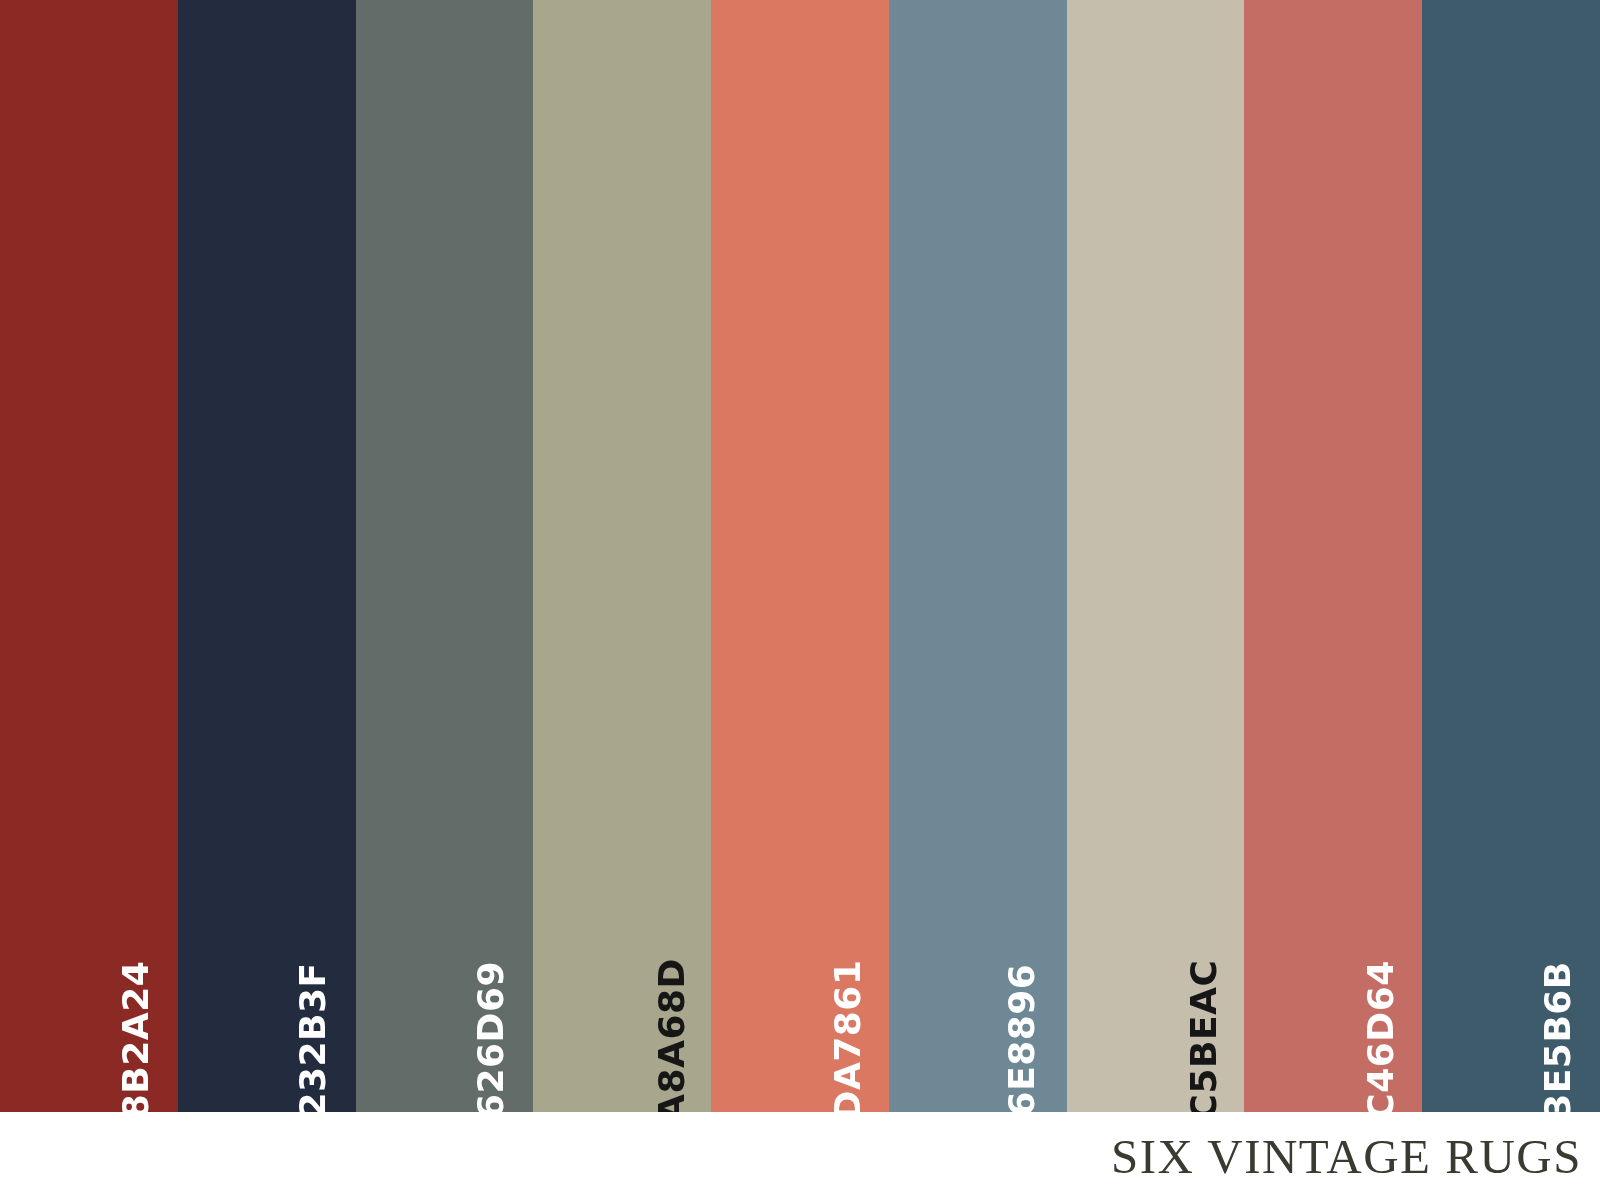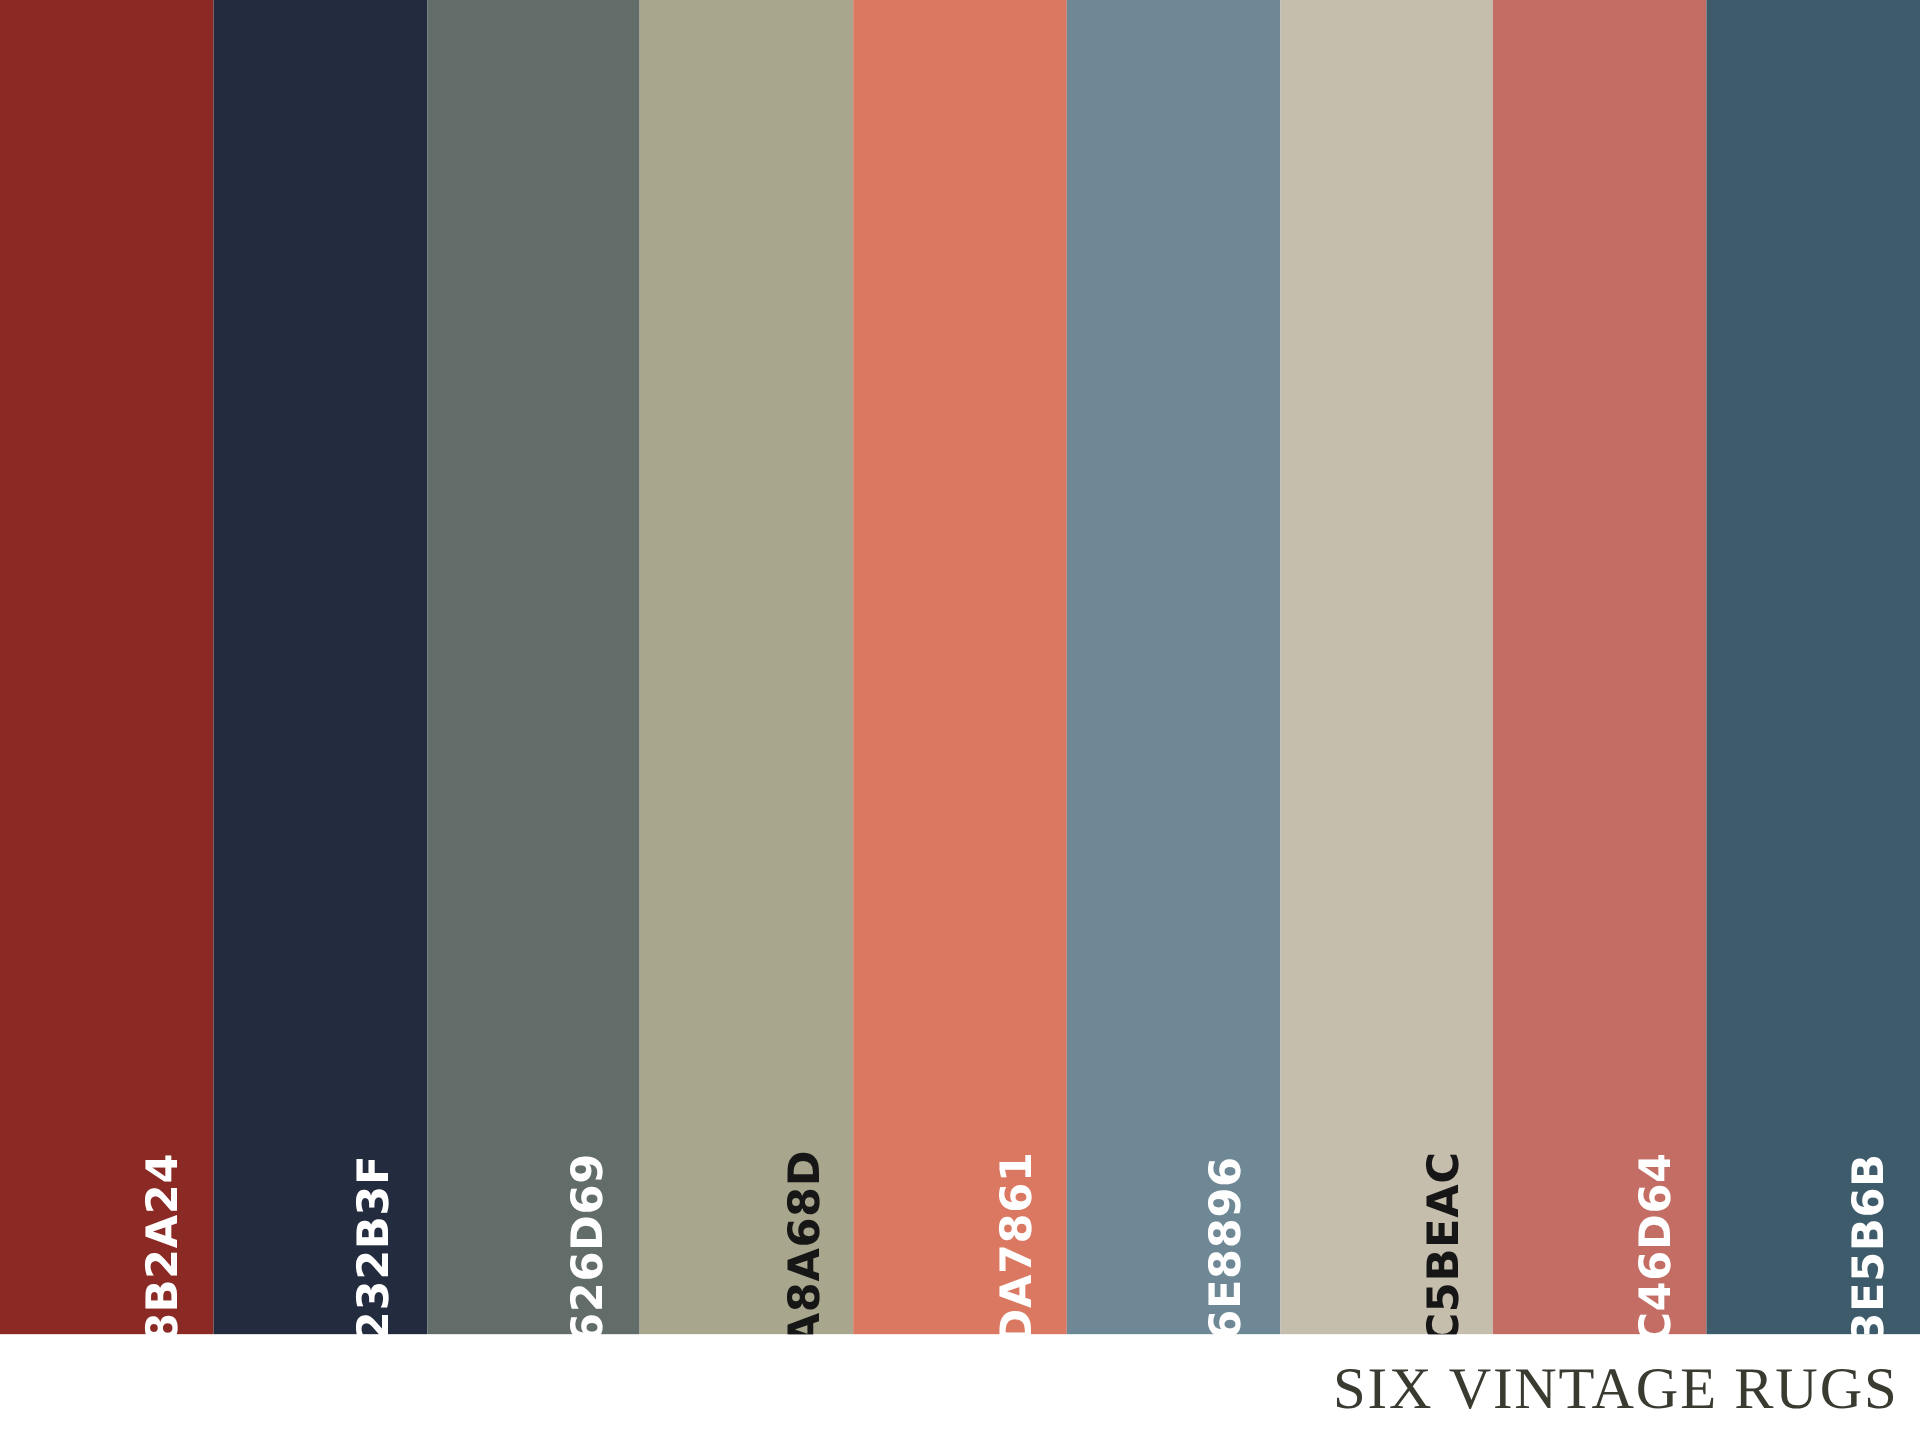--- a/index.html
+++ b/index.html
@@ -138,17 +138,17 @@
           <span class="swatch-label-text label-light" style="color: rgb(255, 255, 255);">C46D64</span>
         </div>
       </div>
       <div class="swatch" style="background: rgb(62, 91, 107);">
         <div class="swatch-label">
           <span class="swatch-label-text label-light" style="color: rgb(255, 255, 255);">3E5B6B</span>
         </div>
       </div>
     </div>
 
-  <div id="footer-bar" style="top: 1112px; width: 1600px; height: 88px; background: rgb(255, 255, 255);">
+  <div id="footer-bar" style="top: 1112px; width: 1600px; height: 88px; background: rgb(255, 255, 255); border-radius: 25px;">
     <div id="brand-wordmark" style="color: rgb(58, 59, 48);">SIX VINTAGE RUGS</div>
   </div>
 
 </div>
 
 </body></html>

